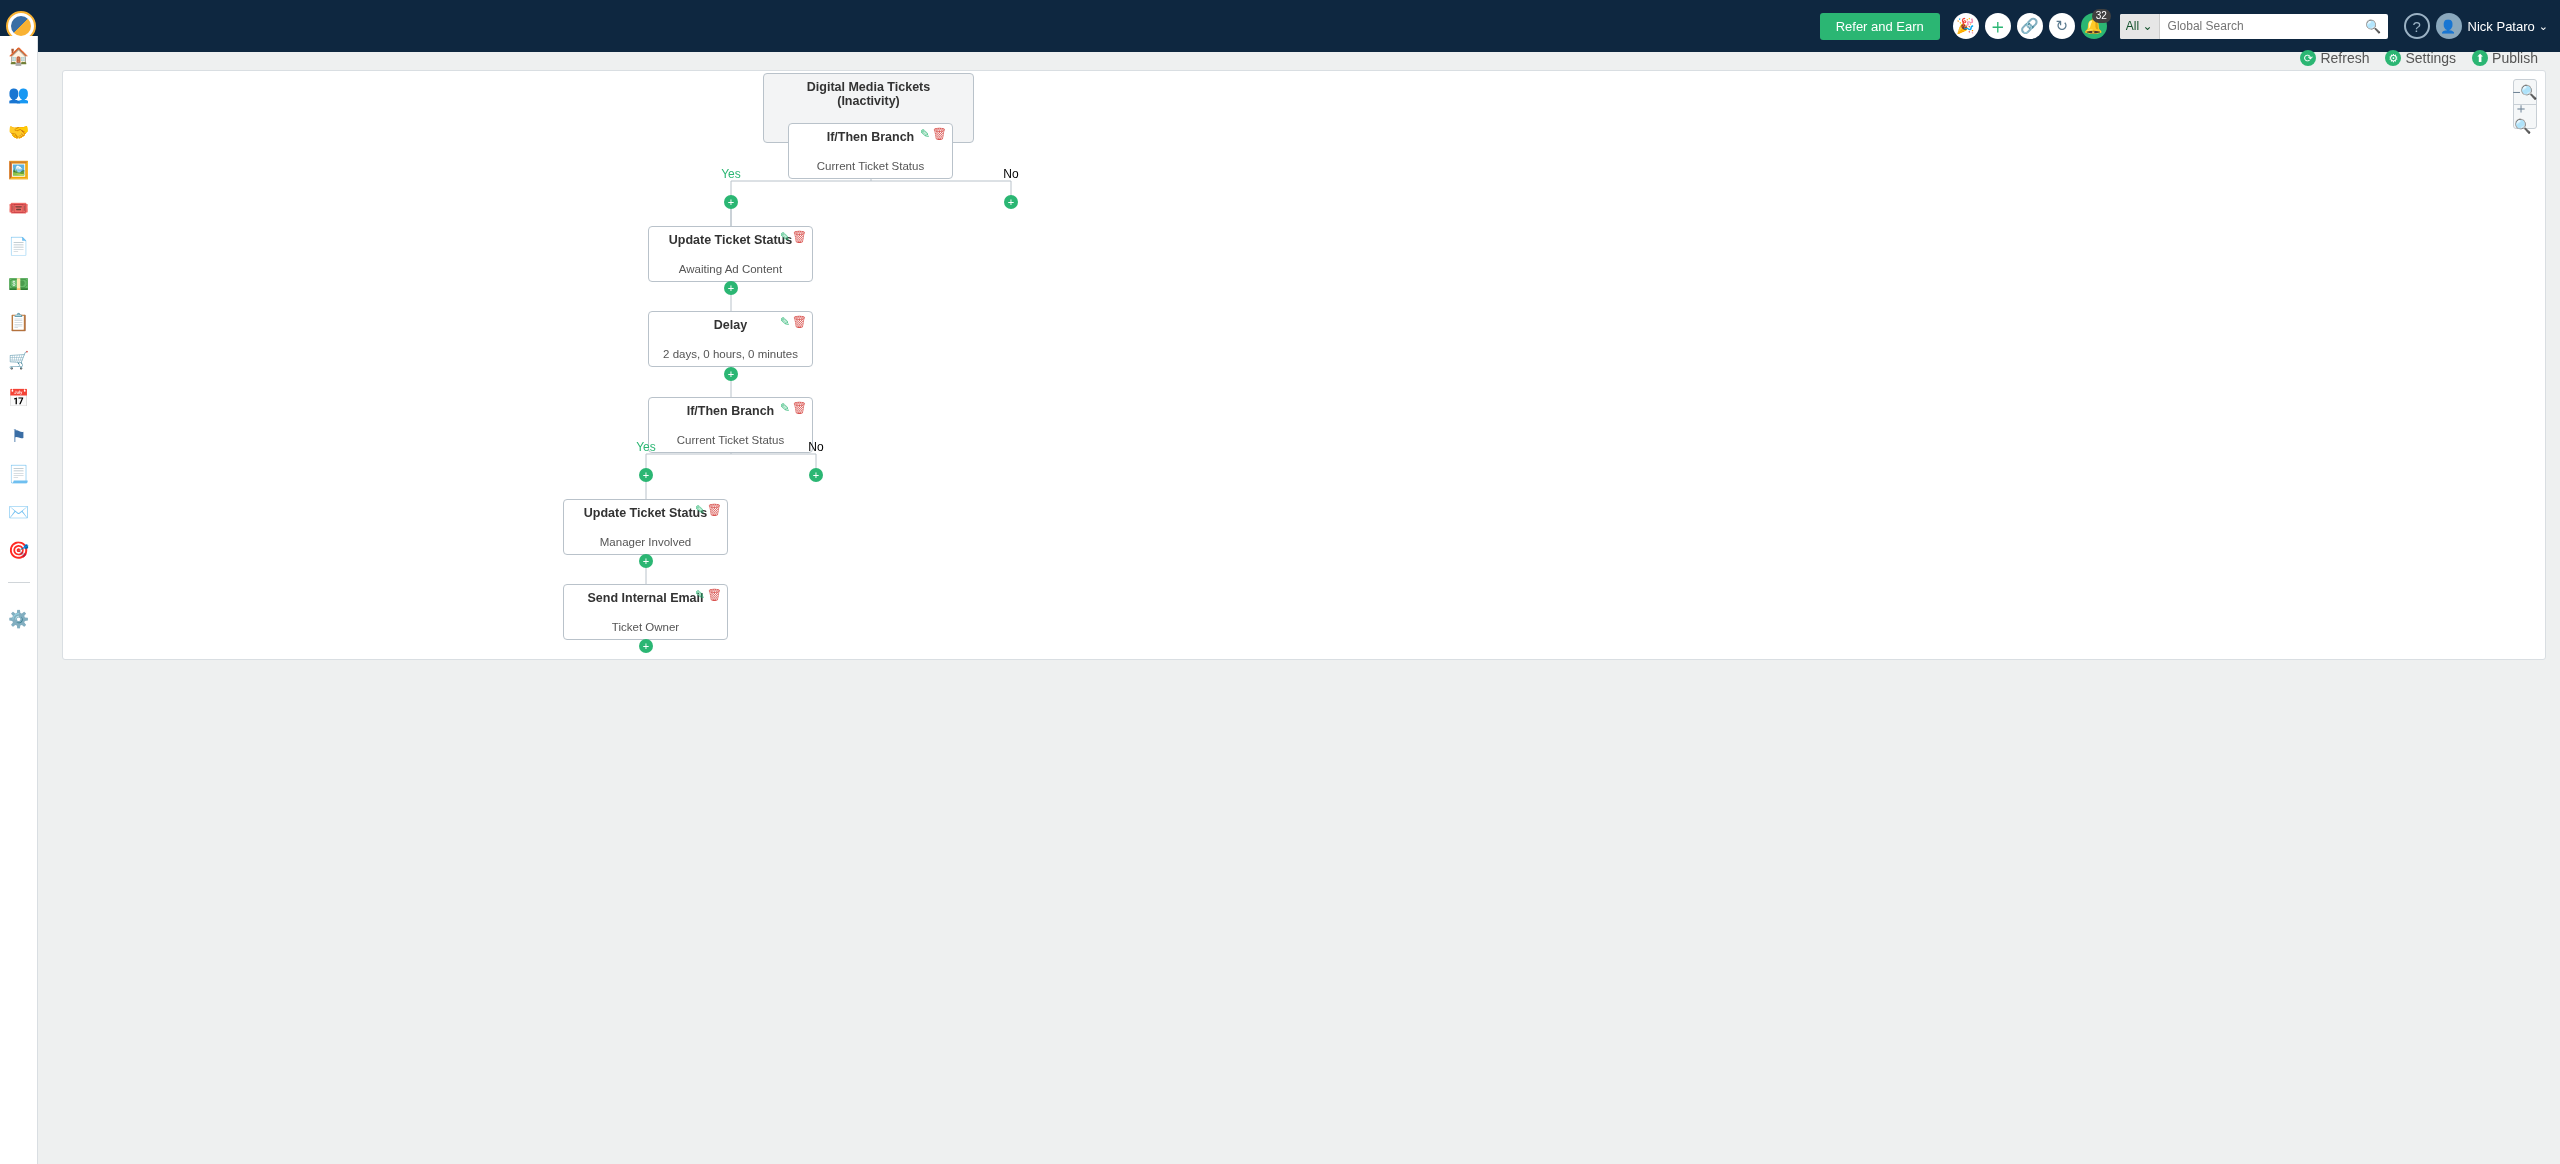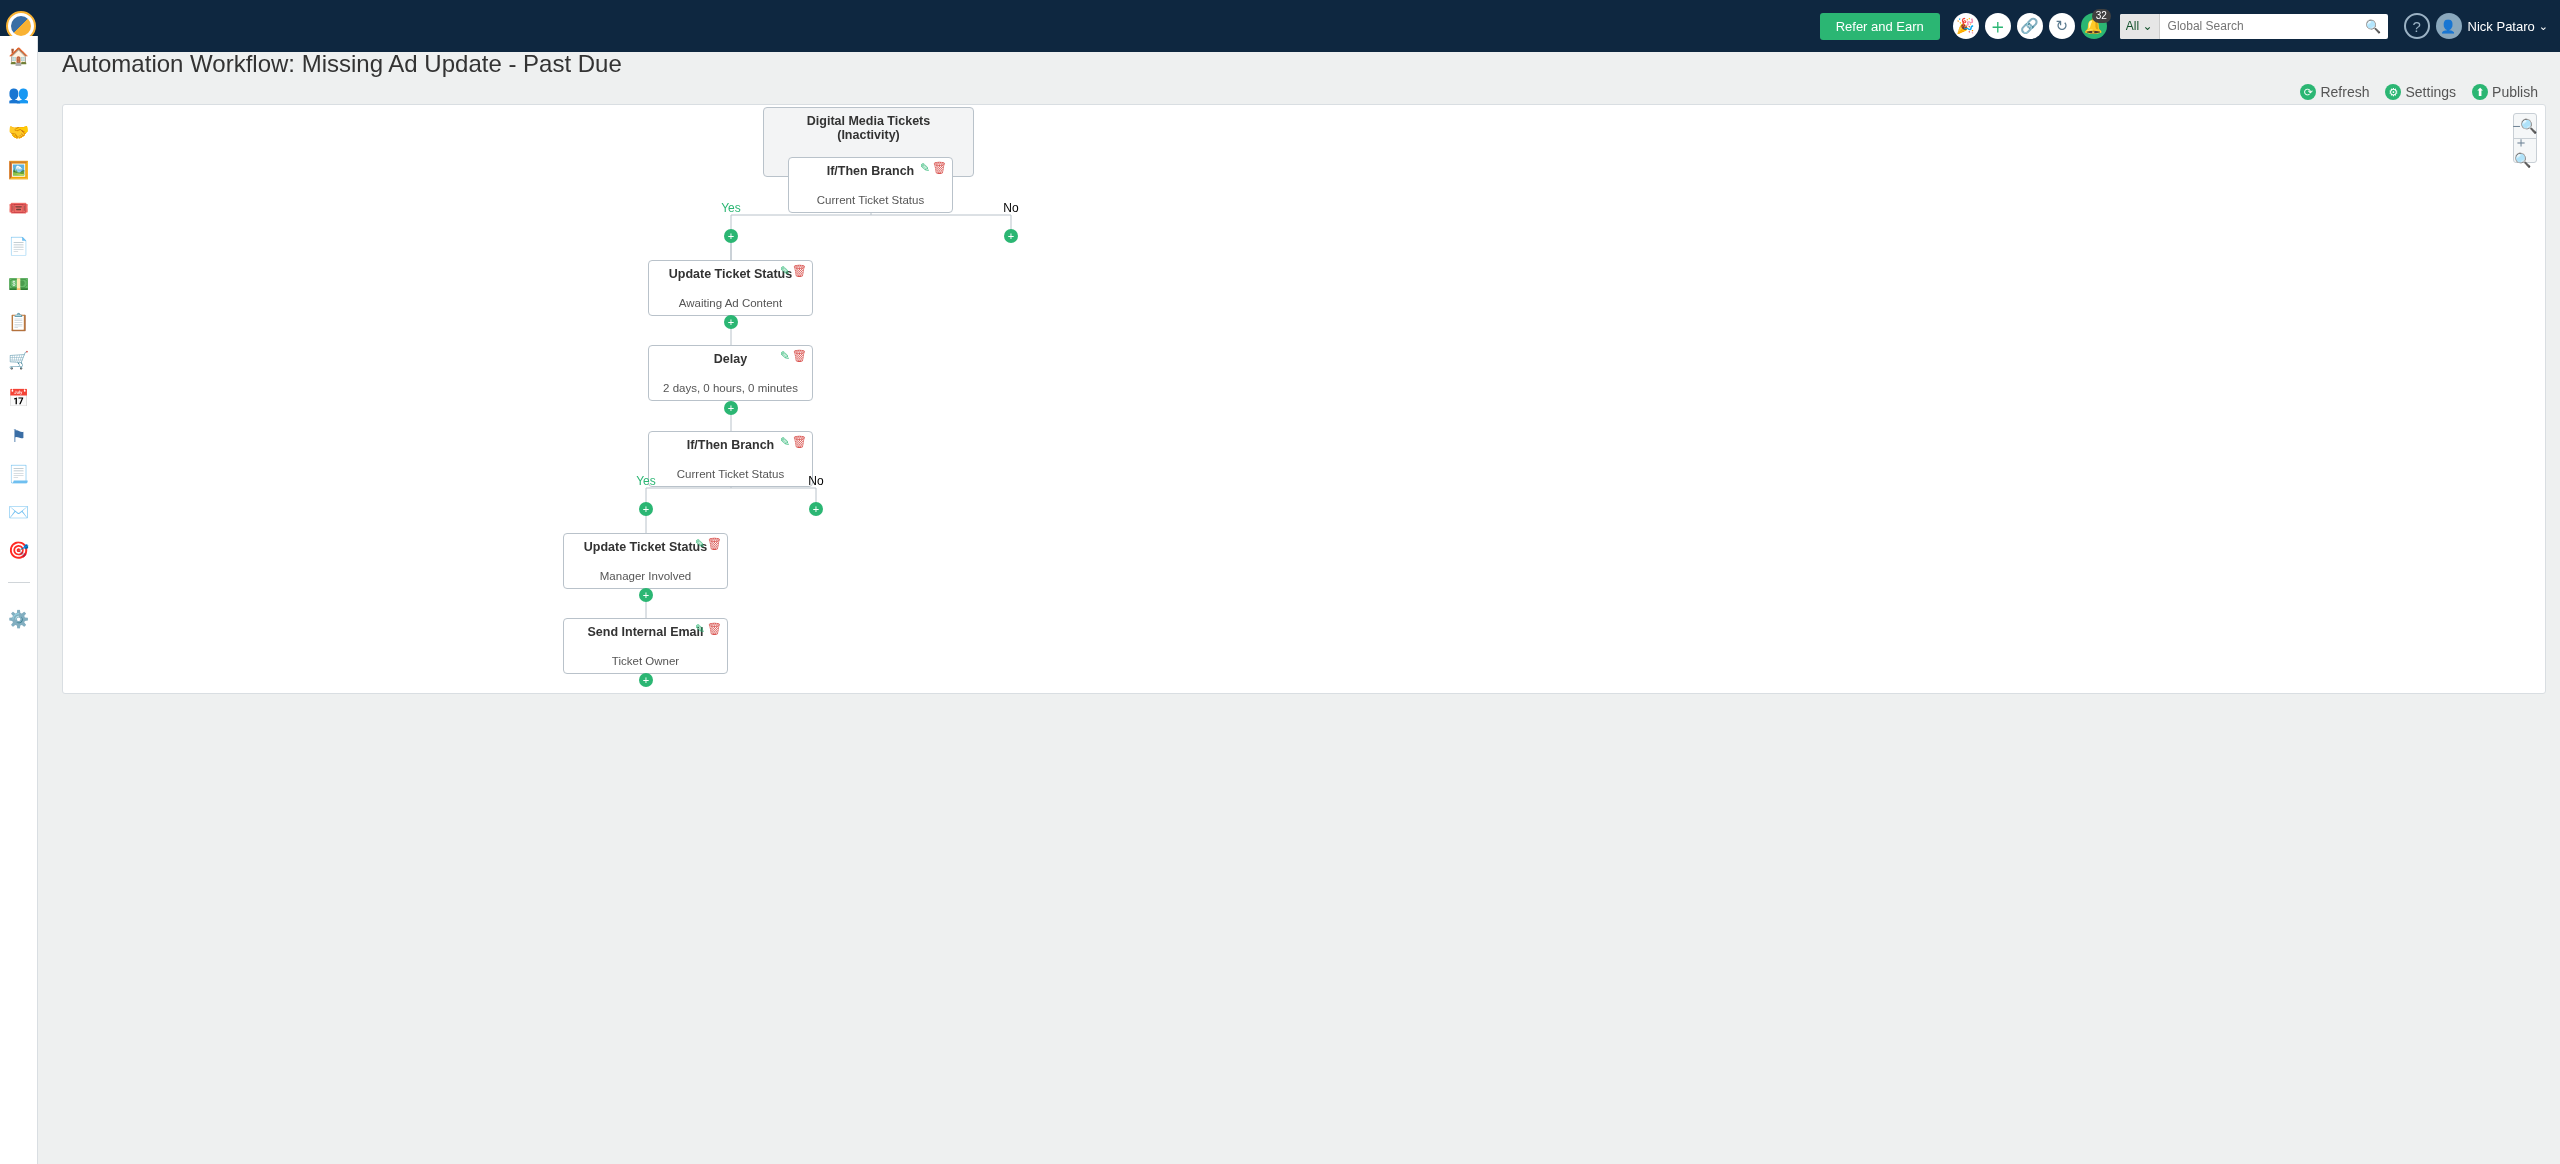--- a/index.html
+++ b/index.html
@@ -157,21 +157,20 @@
   <div class="nav-ico">📅</div>
   <div class="nav-ico">⚑</div>
   <div class="nav-ico">📃</div>
   <div class="nav-ico">✉️</div>
   <div class="nav-ico">🎯</div>
   <div class="nav-sep"></div>
   <div class="nav-ico gear-bottom">⚙️</div>
 </div>
 
 <div class="page">
-  <div class="page-title">Automation Workflow: Missing Ad Update - Past Due</div>
 
   <div class="action-bar">
     <span class="action-link">
       <span class="round-green-ico">⟳</span>
       <span>Refresh</span>
     </span>
     <span class="action-link">
       <span class="round-green-ico">⚙</span>
       <span>Settings</span>
     </span>

